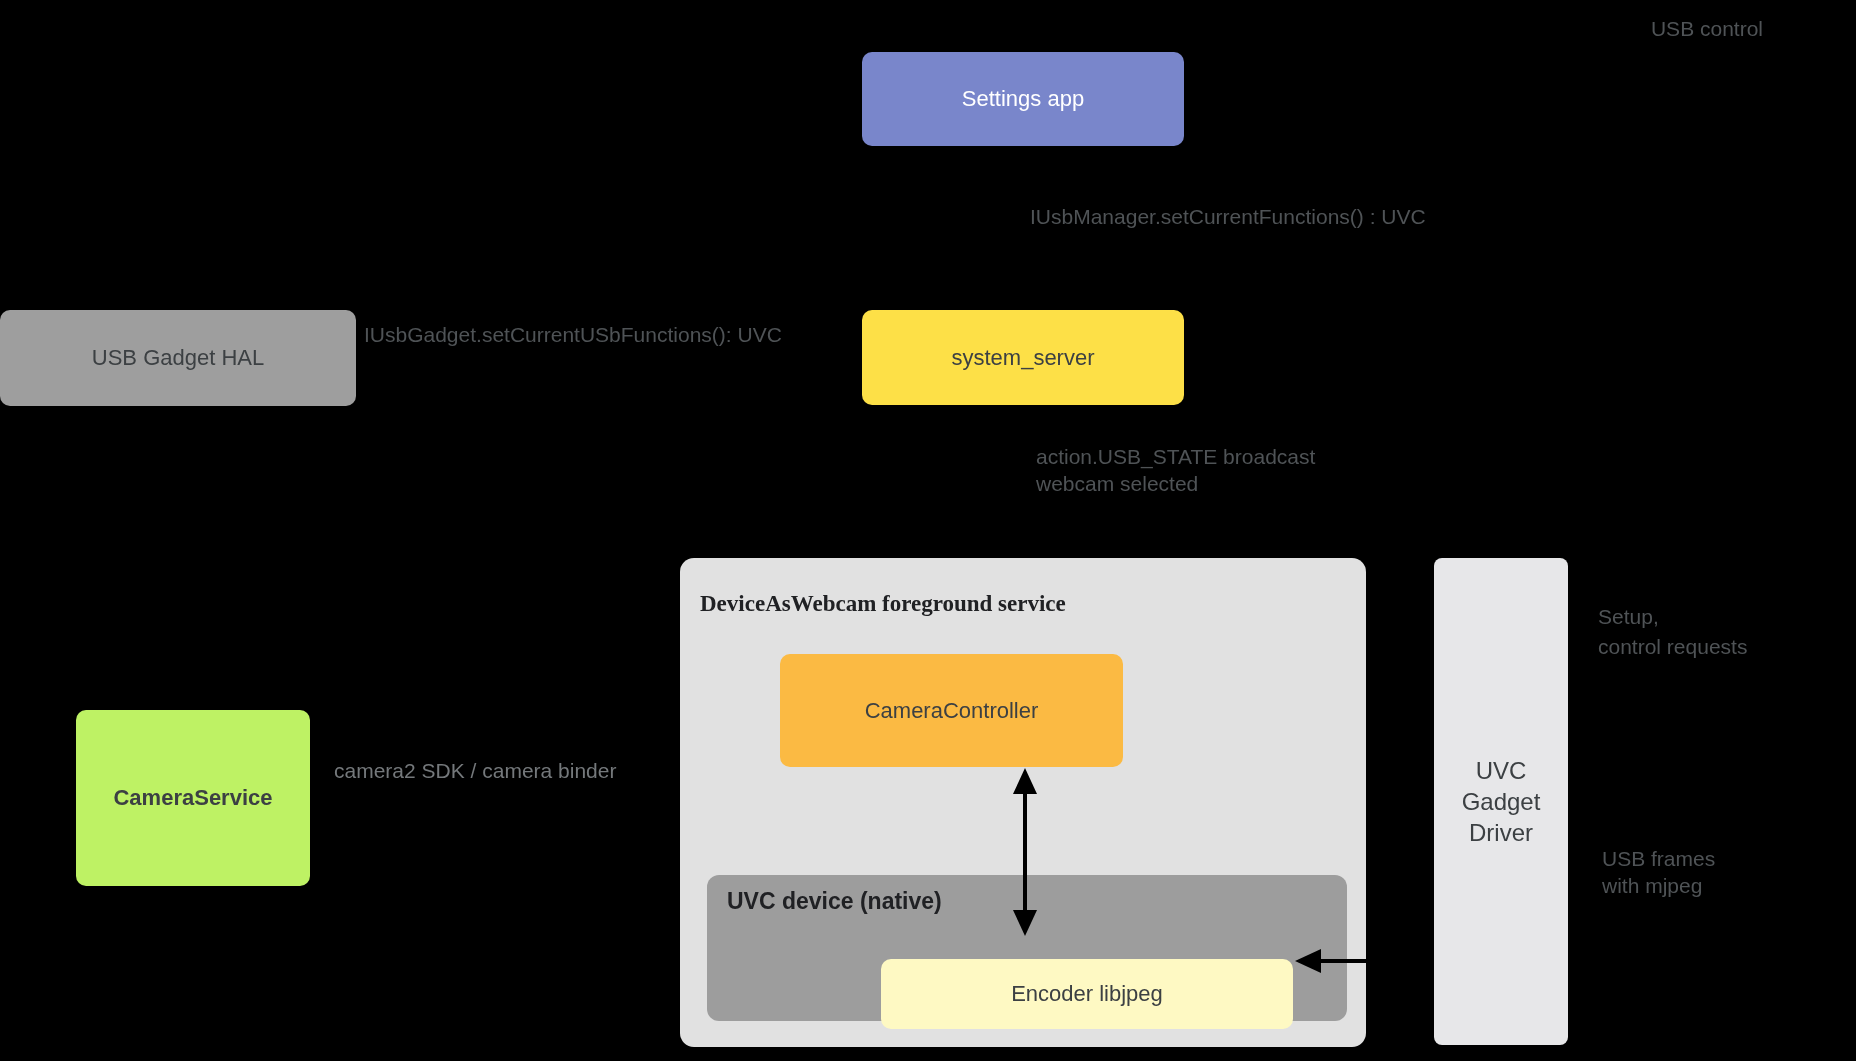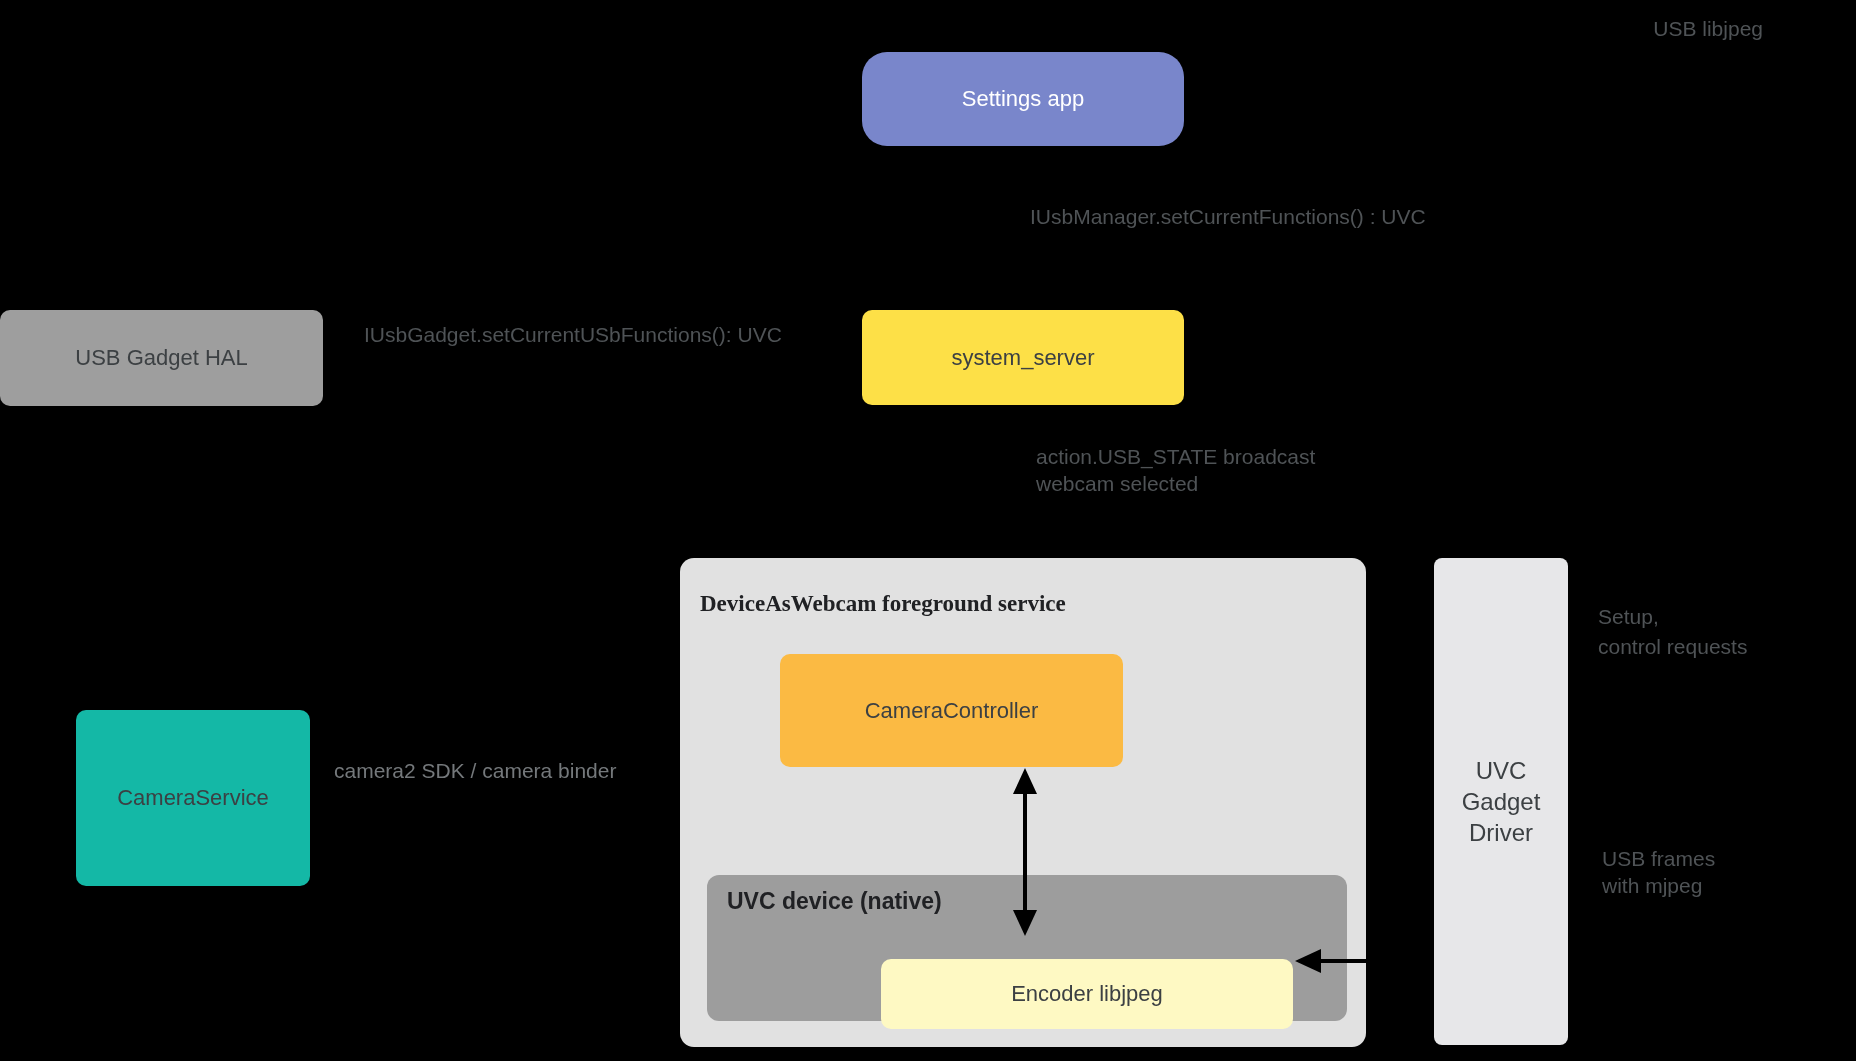--- a/index.html
+++ b/index.html
@@ -12,22 +12,22 @@
   }
   
   .node{
     position:absolute;
     display:flex;align-items:center;justify-content:center;
     border-radius:10px;
     color:#3C4043;
     font-size:22px;
     text-align:center;
   }
-  .settings      {left:862px; top:52px;  width:322px; height:94px; color:#fff; font-weight:500;border-radius:25px;}
-  .hal           {left:0px;   top:310px; width:323px; height:96px;}
+  .settings      {left:862px; top:52px;  width:322px; height:94px; color:#fff; font-weight:500;}
+  .hal           {left:0px;   top:310px; width:356px; height:96px;}
   .system        {left:862px; top:310px; width:322px; height:95px;}
   .cameraservice {left:76px;  top:710px; width:234px; height:176px;}
   .container     {left:680px; top:558px; width:686px; height:489px; border-radius:14px;}
   .controller    {left:780px; top:654px; width:343px; height:113px;}
   .uvcdevice     {left:707px; top:875px; width:640px; height:146px; border-radius:12px;}
   .encoder       {left:881px; top:935px; width:412px; height:70px;}
   .driver        {left:1434px;top:558px; width:134px; height:487px; border-radius:8px;
                   font-size:24px; line-height:31px; white-space:pre-line;}
   
   .boxtitle{
@@ -66,21 +66,21 @@
   .head-down{left:1013px; top:910px;
     border-width:26px 12px 0 12px; border-color:#000 transparent transparent transparent;}
   .head-left{left:1295px; top:949px;
     border-width:12px 26px 12px 0; border-color:transparent #000 transparent transparent;}
 </style>
 </head>
 <body>
 
 <div class="canvas">
 
-  <span class="ann usb-boundary">USB libjpeg</span>
+  <span class="ann usb-boundary">USB control</span>
   <span class="ann iusbgadget">IUsbGadget.setCurrentUSbFunctions(): UVC</span>
   <span class="ann iusbmanager">IUsbManager.setCurrentFunctions() : UVC</span>
   <span class="ann usb-state">action.USB_STATE broadcast
 webcam selected</span>
   <span class="ann camera2">camera2 SDK / camera binder</span>
   <span class="ann camera-buffers">camera buffers</span>
   <span class="ann setup">Setup,
 control requests</span>
   <span class="ann usb-frames">USB frames
 with mjpeg</span>
@@ -107,21 +107,21 @@
   </div>
 
   <div class="node hal" style="background: rgb(158, 158, 158);">
     <span>USB Gadget HAL</span>
   </div>
 
   <div class="node system" style="background: #fde047; text-align: right;">
     <span>system_server</span>
   </div>
 
-  <div class="node cameraservice" style="background: #14b8a6;">
+  <div class="node cameraservice" style="background: #bef264; font-weight: bold;">
     <span>CameraService</span>
   </div>
 
   <div class="node controller" style="background: rgb(251, 186, 67);">
     <span>CameraController</span>
   </div>
 
   <div class="node encoder" style="background: #fef9c3; margin-top: 24px;">
     <span>Encoder libjpeg</span>
   </div>

